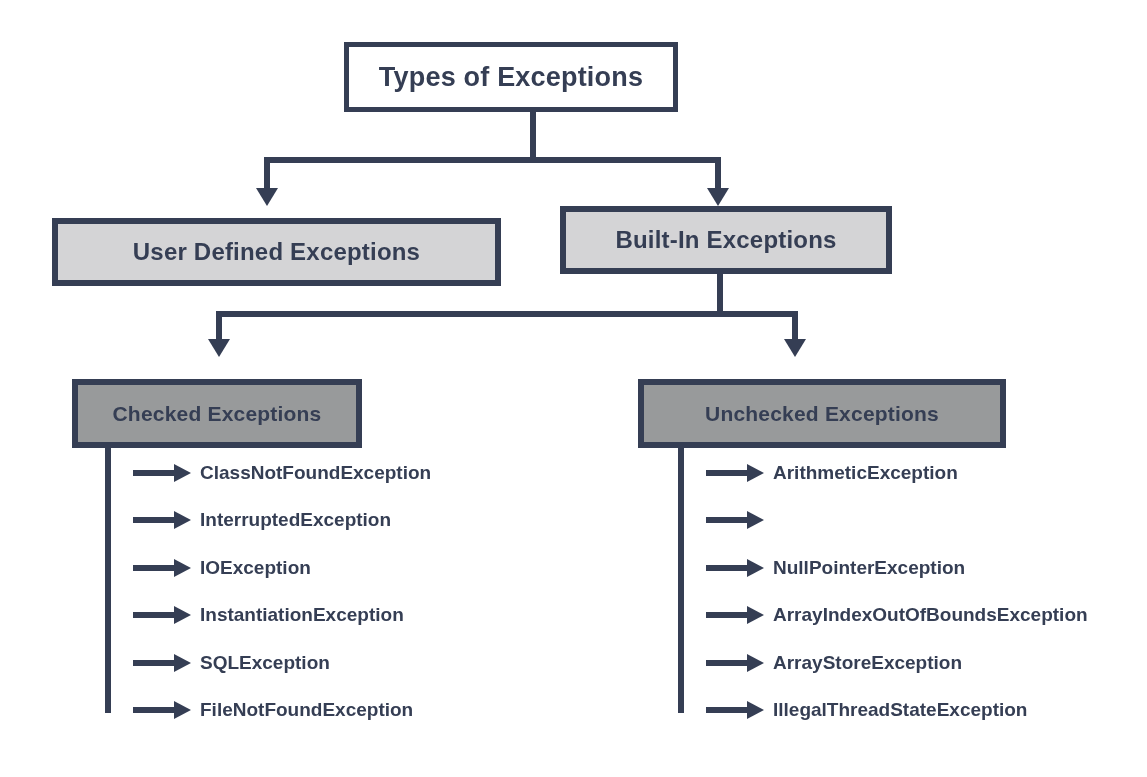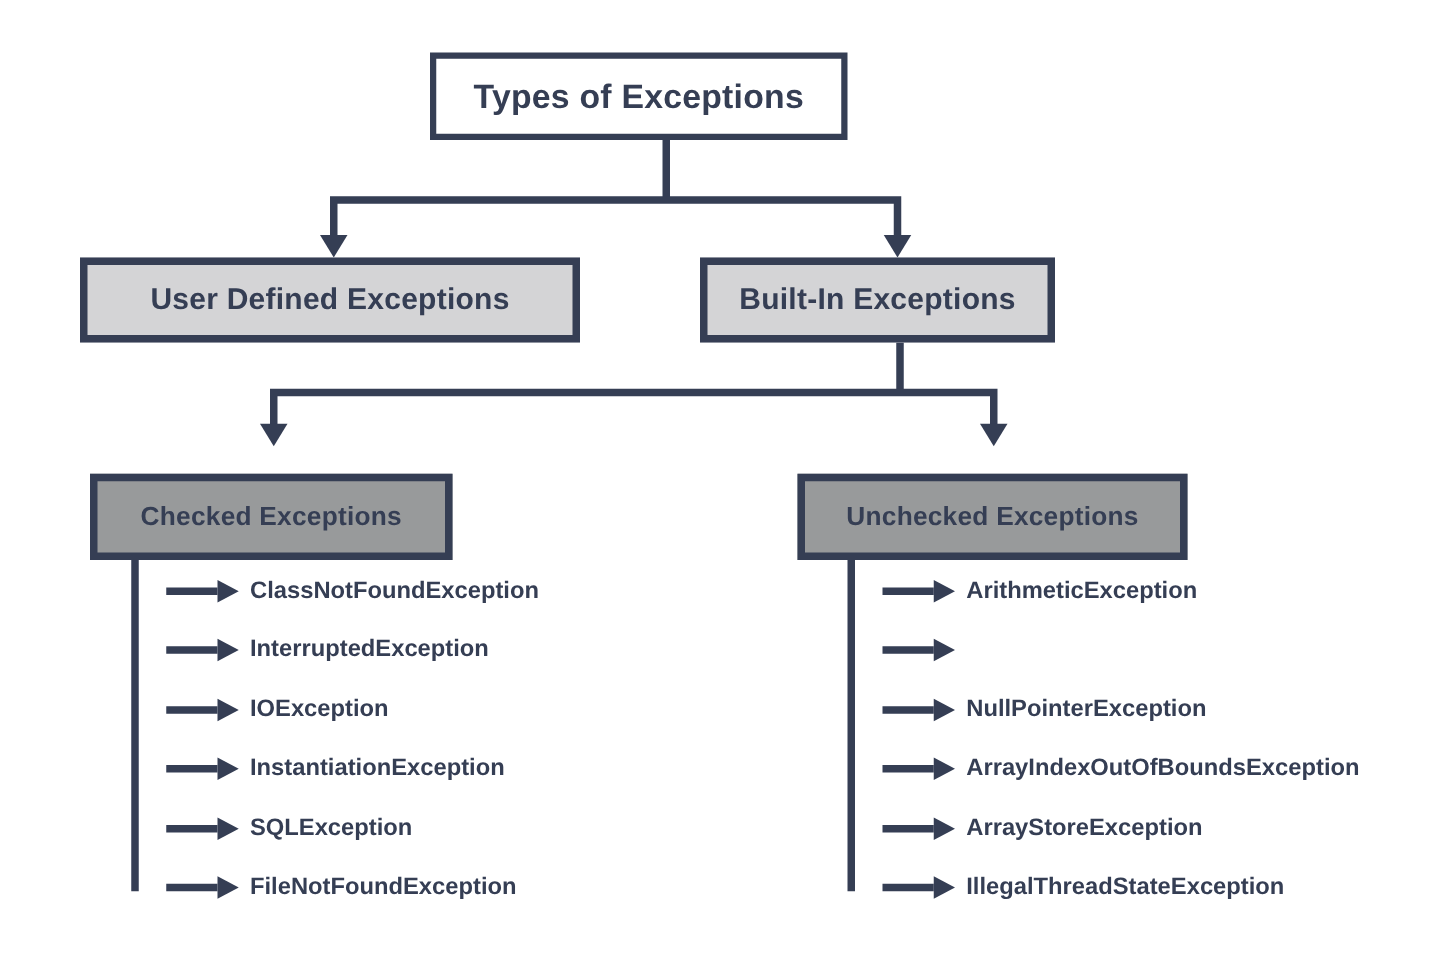--- a/index.html
+++ b/index.html
@@ -35,29 +35,29 @@
     left:344px;top:42px;width:334px;height:70px;
     background:#ffffff;
     border-width:5px;
     font-size:27px;
   }
   .node-l2{
     top:206px;height:68px;
     background:#D4D4D6;
     font-size:24px;
   }
-  .node-user{left:64px;width:400px;}
-  .node-built{left:560px;width:284px;}
+  .node-user{left:52px;width:449px;margin-top:12px;}
+  .node-built{left:560px;width:332px;}
   .node-l3{
     top:379px;height:69px;
     background:#989A9B;
     font-size:21px;
   }
   .node-checked{left:72px;width:290px;}
-  .node-unchecked{left:638px;width:312px;}
+  .node-unchecked{left:638px;width:368px;}
   .x-list{
     position:absolute;
     top:449px;
     display:flex;
     flex-direction:column;
     padding-left:28px;
   }
   .x-list-left{left:105px;}
   .x-list-right{left:678px;}
   .x-item{

